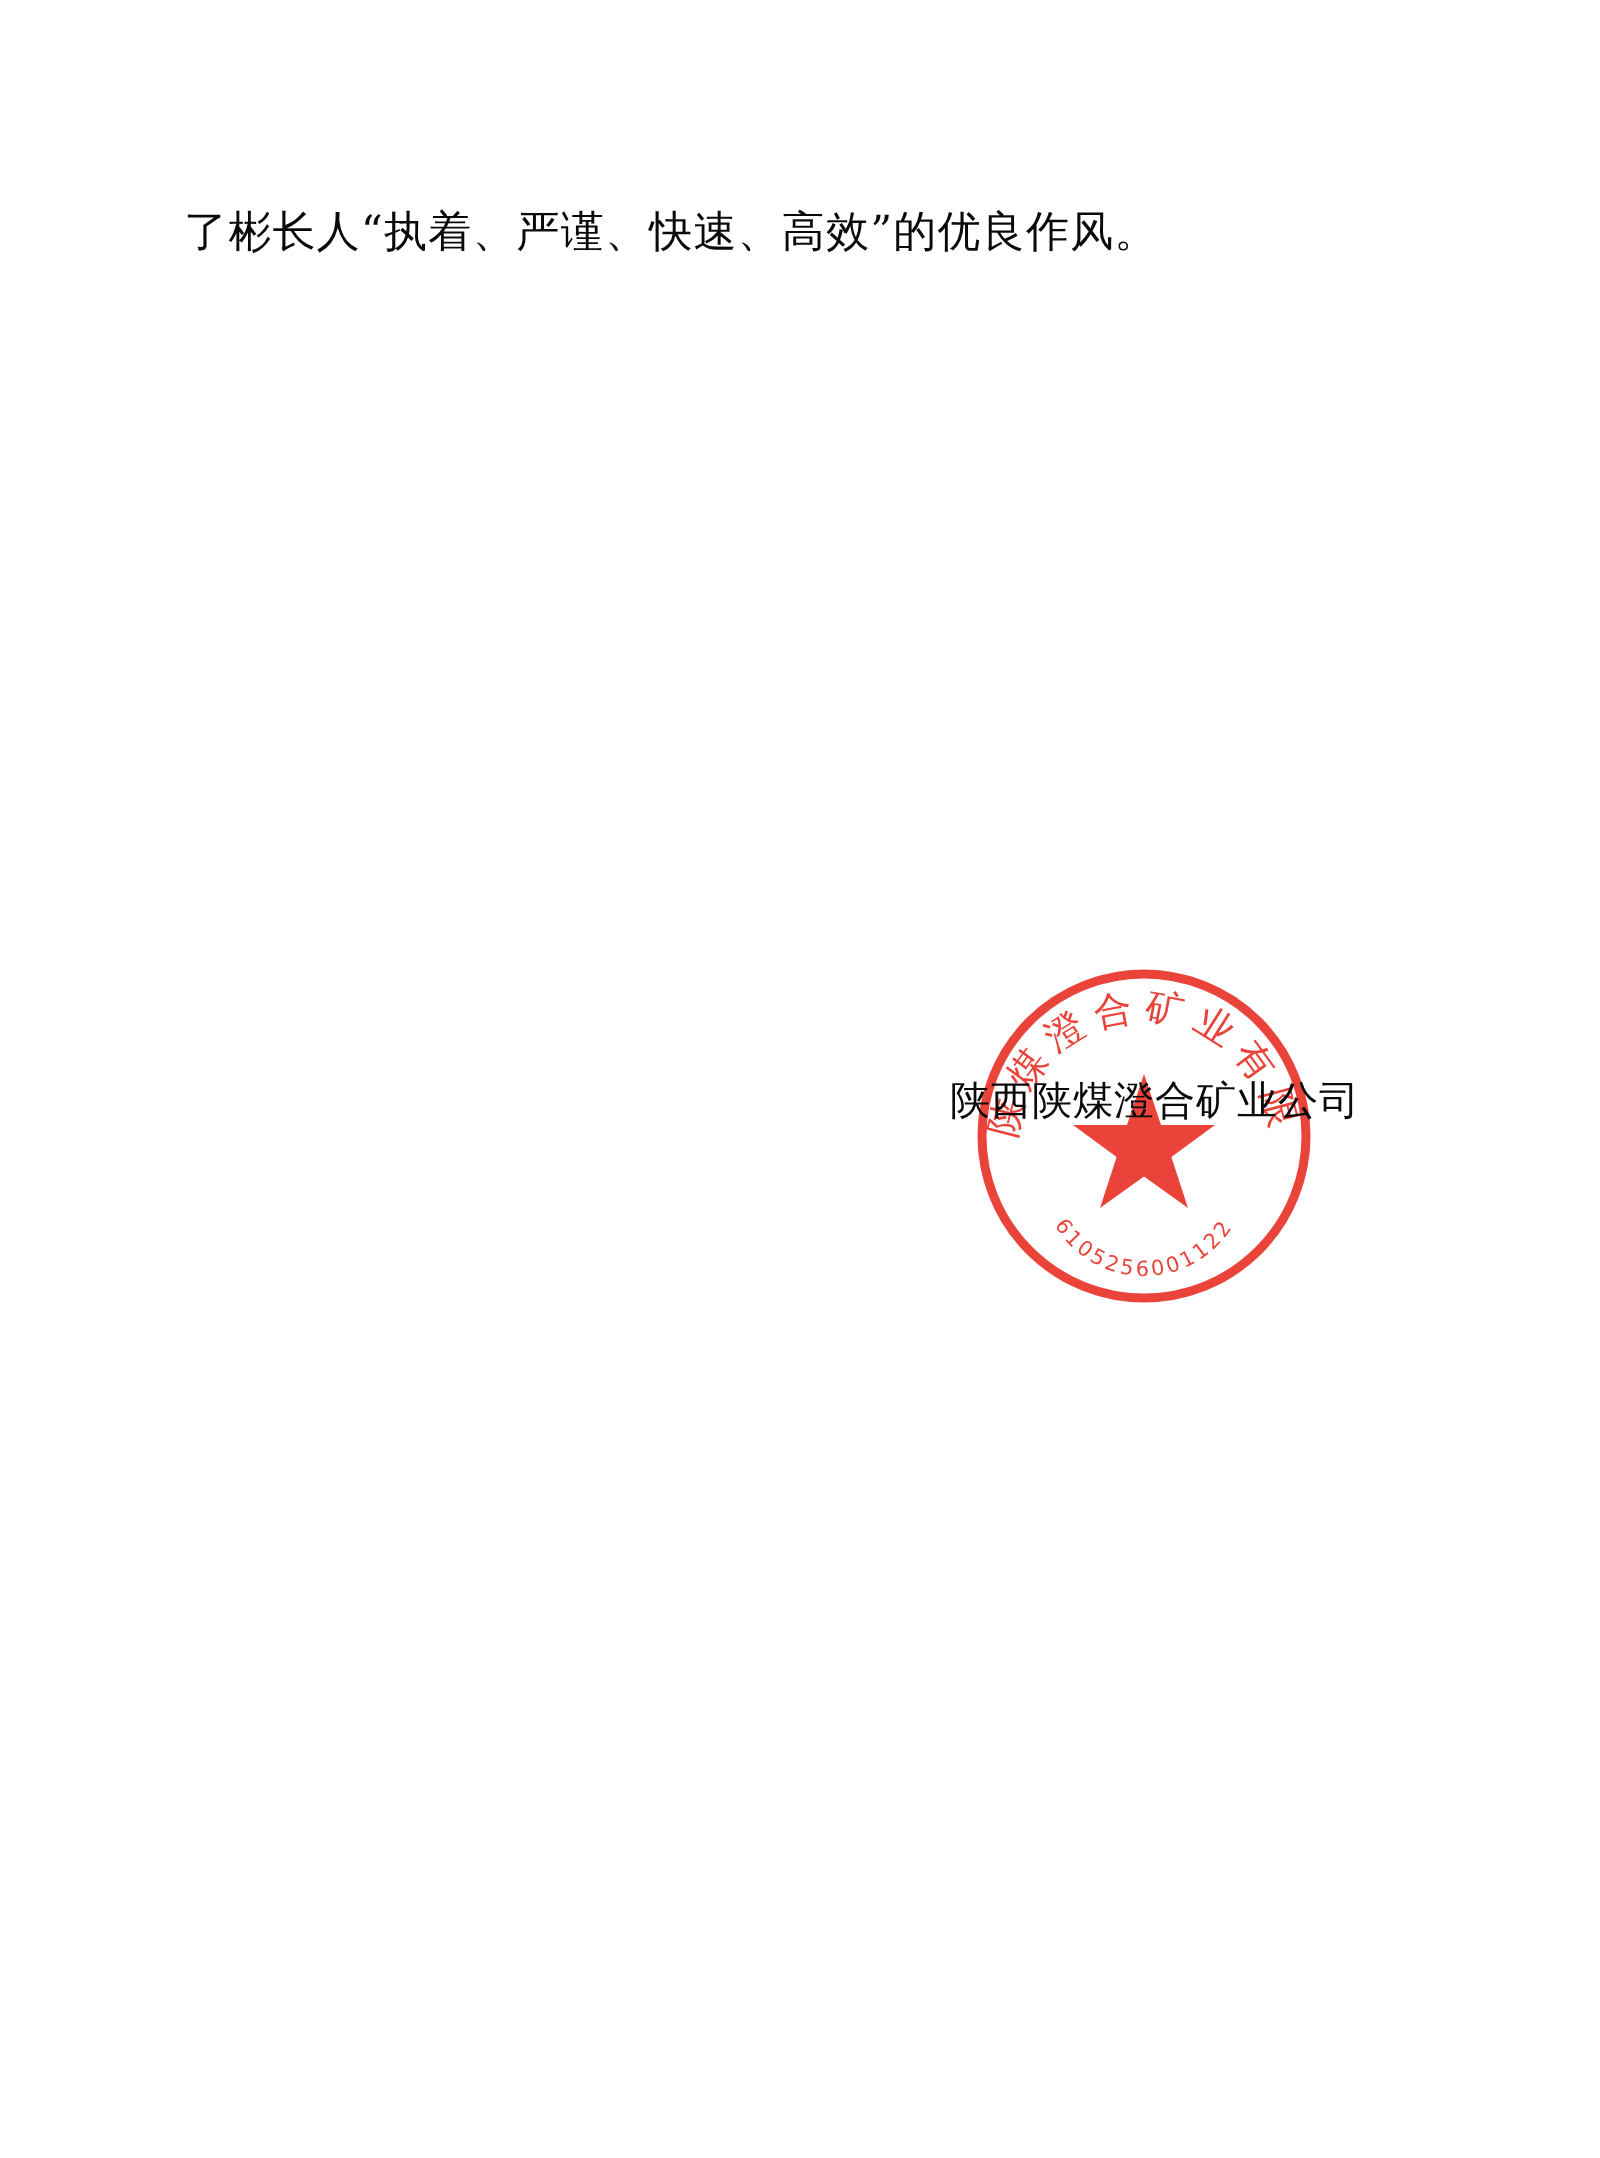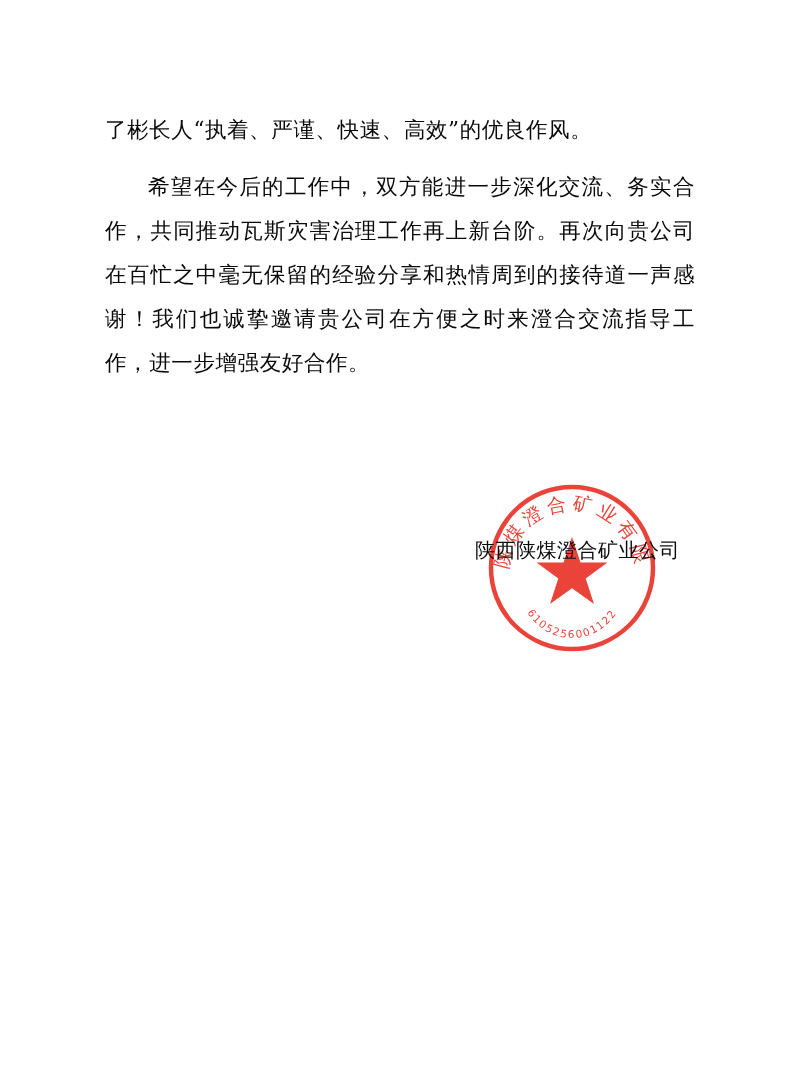--- a/index.html
+++ b/index.html
@@ -26,21 +26,21 @@
 
   .body-text {
     font-size: 21.5px;
     line-height: 44px;
     letter-spacing: 0.6px;
     text-align: justify;
     text-justify: inter-ideograph;
   }
 
   .para {
-    margin: 13px;
+    margin: 0;
   }
 
   .para-indent {
     text-indent: 2em;
   }
 
   .closing {
     margin-top: 6px;
   }
 
@@ -81,21 +81,20 @@
 </style>
 </head>
 <body>
 
 <div class="page">
 
   <div class="body-text">
 
     <p class="para">了彬长人“执着、严谨、快速、高效”的优良作风。</p>
 
-    <p class="para para-indent">希望在今后的工作中，双方能进一步深化交流、务实合作，共同推动瓦斯灾害治理工作再上新台阶。再次向贵公司在百忙之中毫无保留的经验分享和热情周到的接待道一声感谢！我们也诚挚邀请贵公司在方便之时来澄合交流指导工作，进一步增强友好合作。</p>
 
 
   </div>
 
   <div class="seal">
     <svg viewBox="0 0 172 172" width="172" height="172" xmlns="http://www.w3.org/2000/svg">
       <defs>
         <path id="arcPath" d="M 86,86 m -63,0 a 63,63 0 1 1 126,0" fill="none"></path>
         <path id="arcPathTop" d="M 22,92 A 64,64 0 0 1 150,92" fill="none"></path>
         <path id="arcPathBottom" d="M 34,104 A 52,52 0 0 0 138,104" fill="none"></path>

